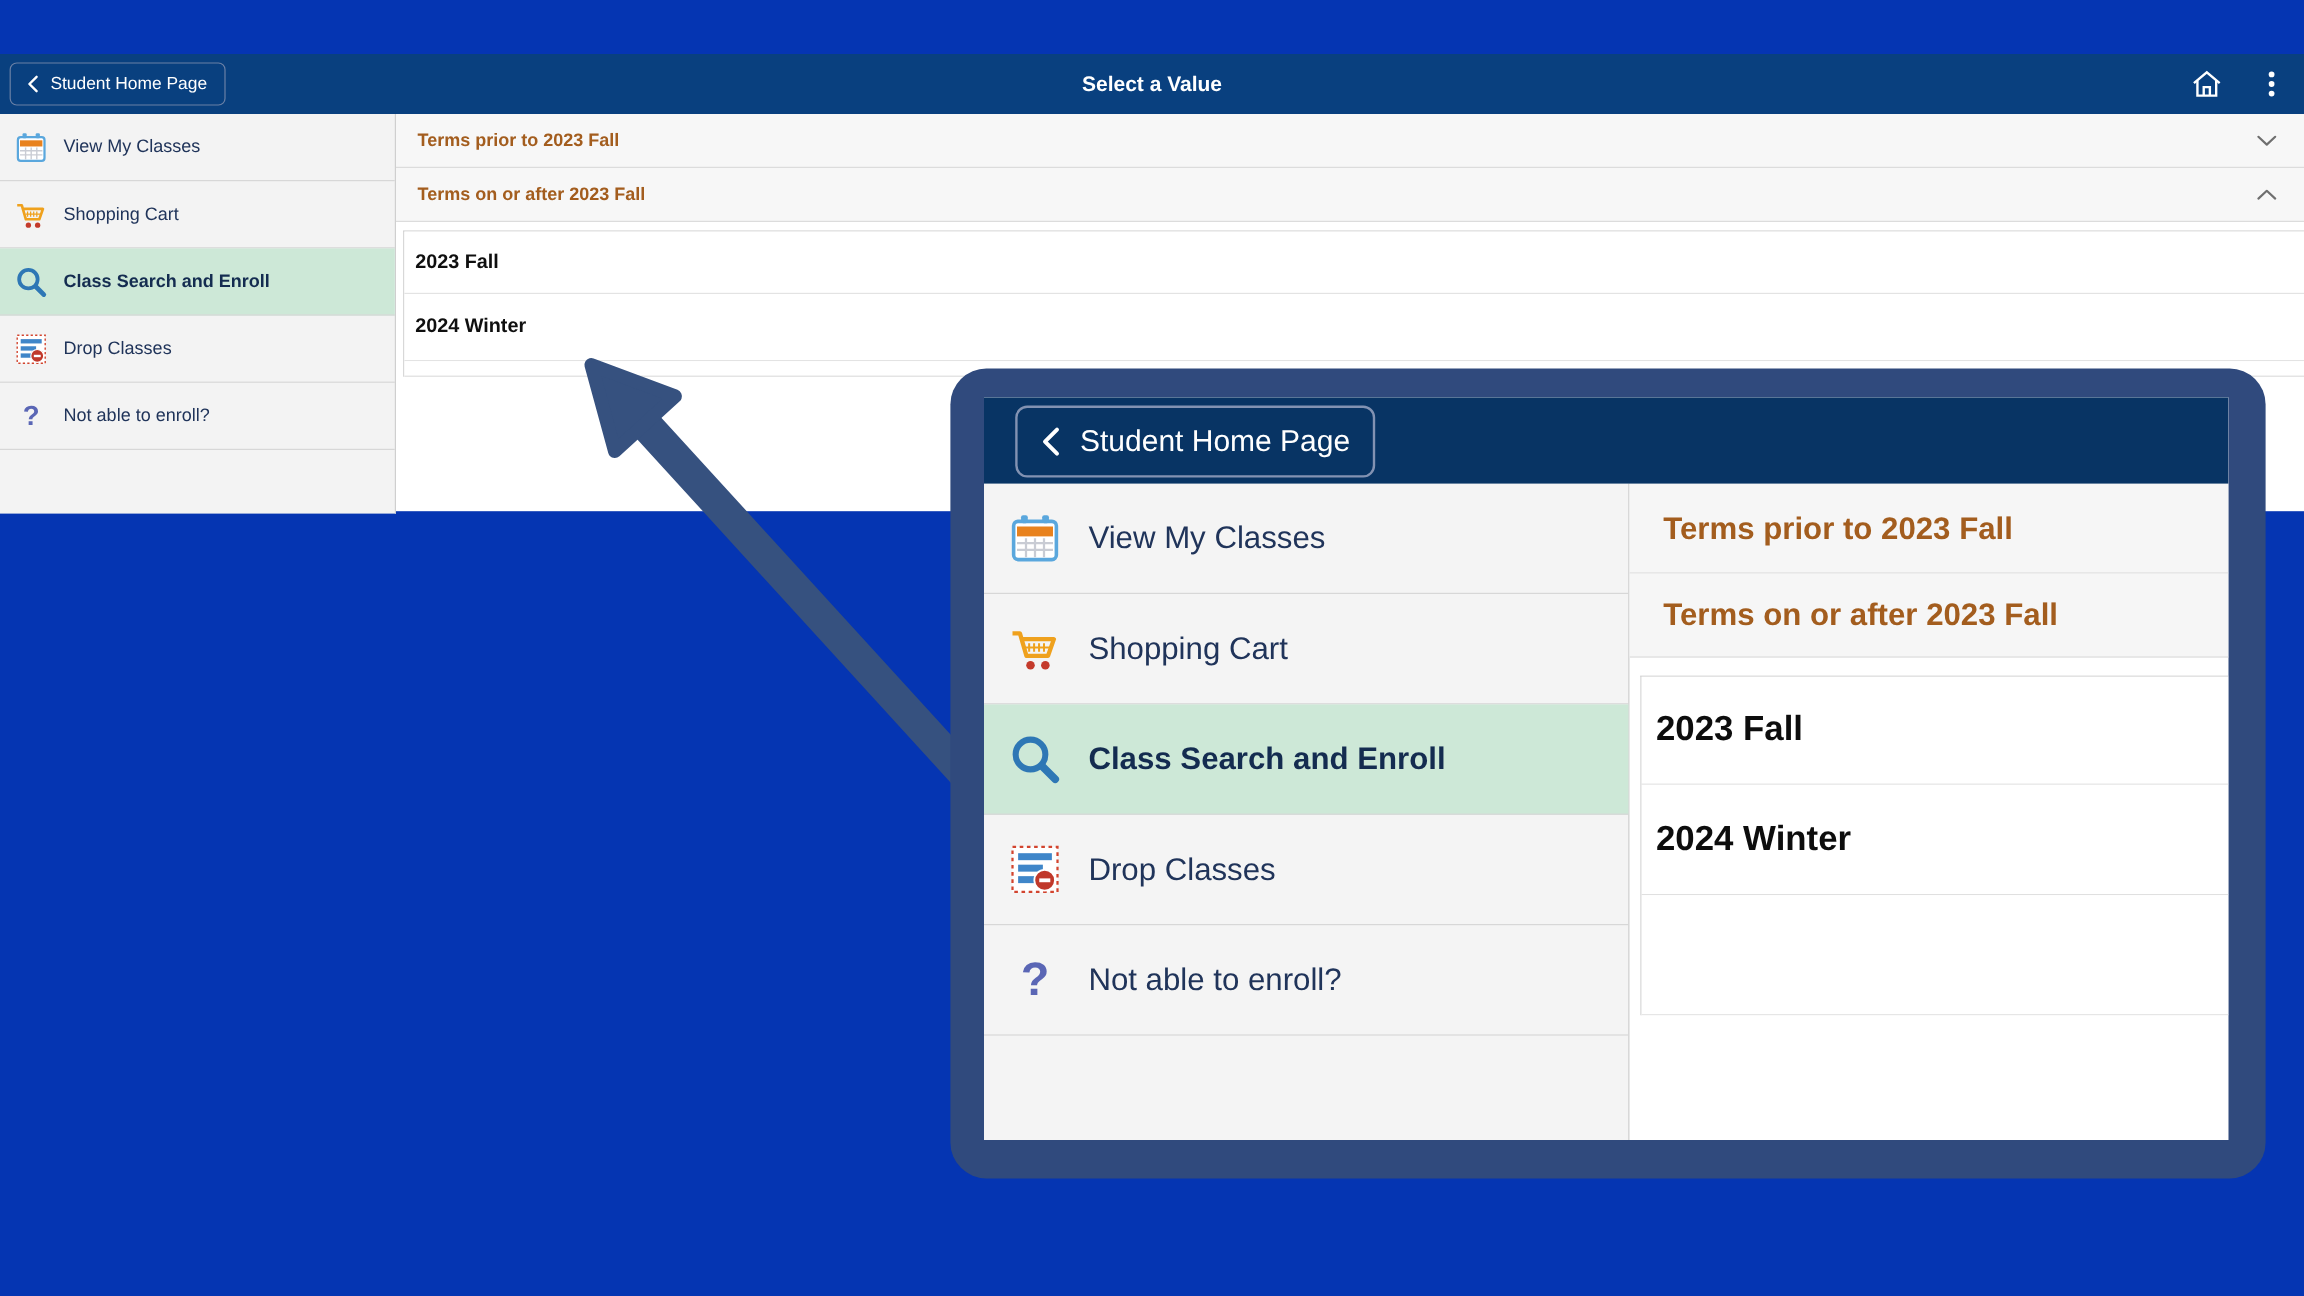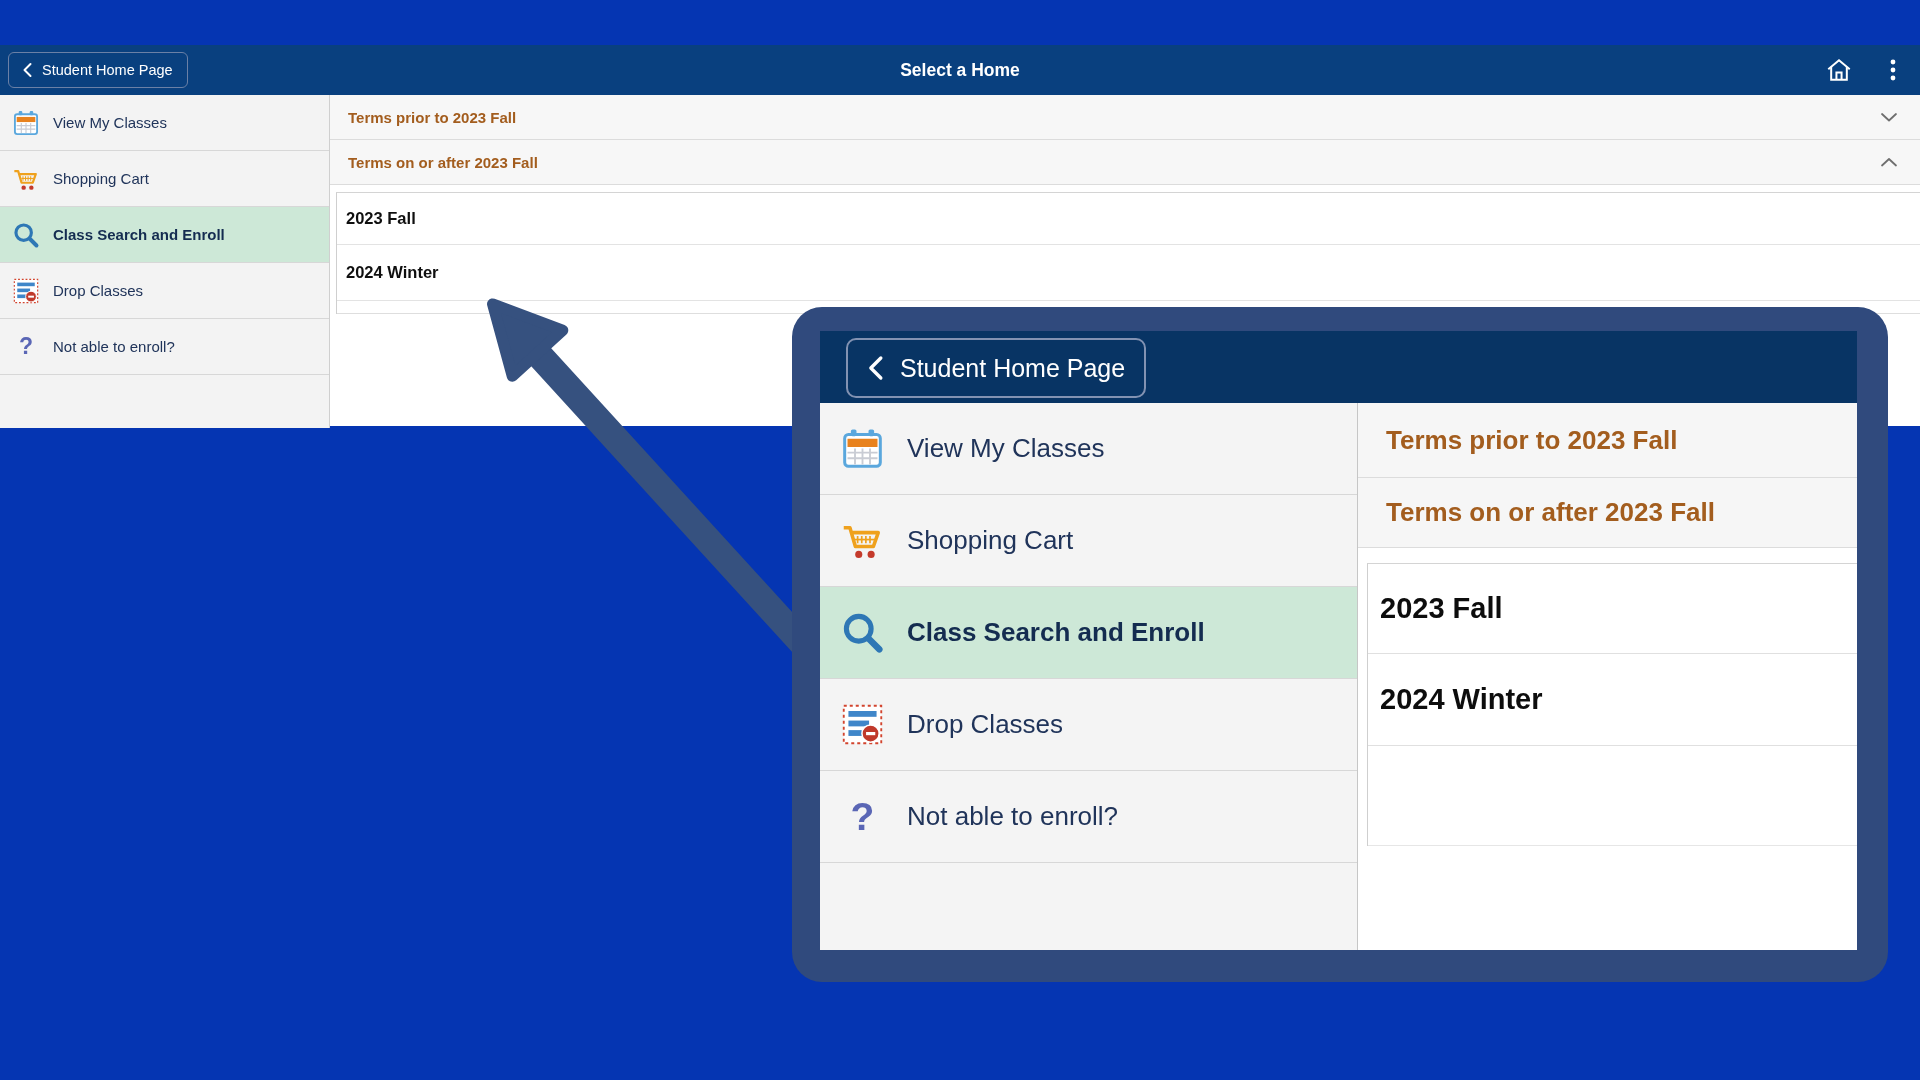--- a/index.html
+++ b/index.html
@@ -98,21 +98,21 @@
   }
   .inset-term-row.t2 { height:92px; }
   .inset-terms-stub { height:100px; border-bottom:1px solid #e6e6e6; background:#fff; }
 </style>
 </head>
 <body>
 
 <div class="top-strip"></div>
 
 <div class="app-header">
-  <div class="app-title">Select a Home</div>
+  <div class="app-title">Select a Value</div>
   <button class="back-btn">
     <span class="chev" style="width:12px;height:16px;">
       <svg viewBox="0 0 12 16" fill="none">
           <path d="M9.5 2 L3.5 8 L9.5 14" stroke="#fff" stroke-width="2" stroke-linecap="round" stroke-linejoin="round"></path>
         </svg>
     </span>
     <span>Student Home Page</span>
   </button>
   <div class="header-actions">
     <button class="hdr-icon-btn">

